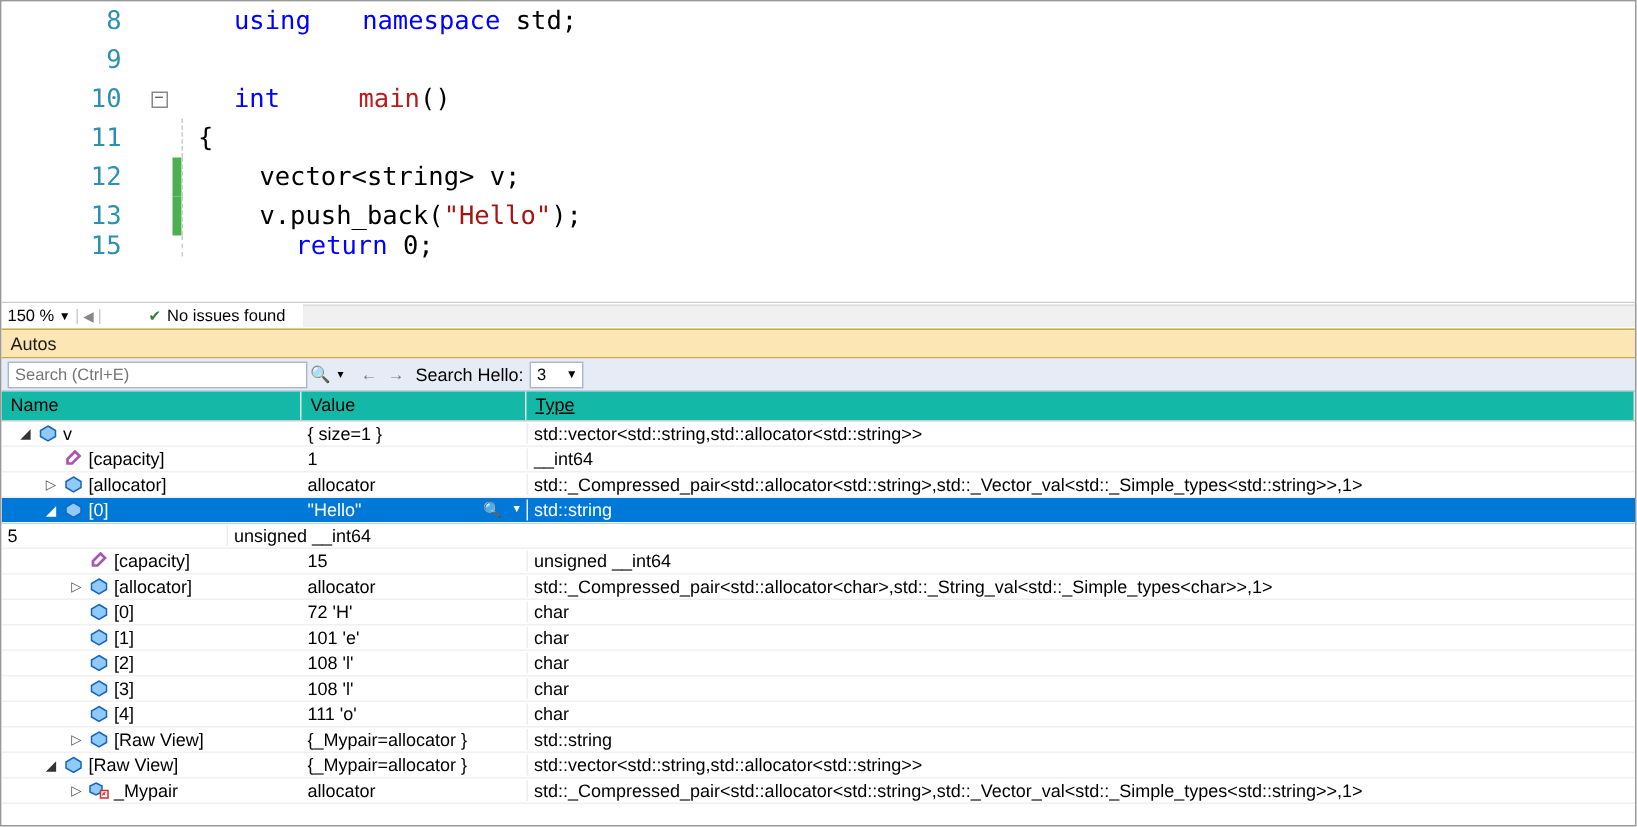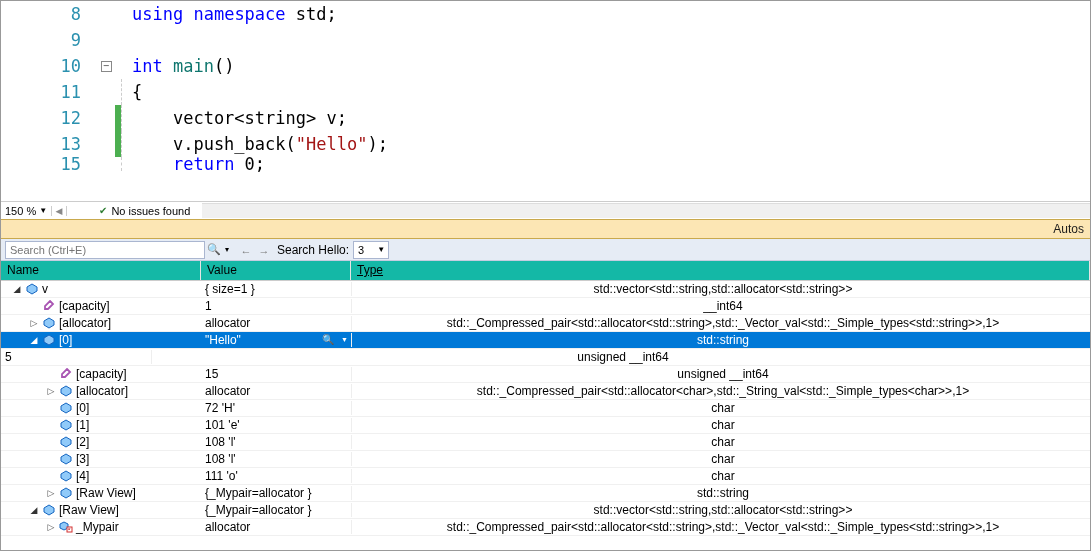--- a/index.html
+++ b/index.html
@@ -6,49 +6,49 @@
   body { font-family: "Segoe UI", Tahoma, sans-serif; font-size: 12px; background: #fff; width: 1091px; height: 551px; overflow: hidden; border: 1px solid #999; display: flex; flex-direction: column; }
   .code-editor { height: 200px; background: #fff; overflow: hidden; position: relative; }
   .code-line { display: flex; height: 26px; align-items: center; font-family: Consolas, monospace; font-size: 17px; }
   .gutter-margin { width: 40px; display: flex; justify-content: center; align-items: center; background: #fff; }
   .line-number { width: 56px; text-align: right; padding-right: 16px; color: #2b91af; font-size: 17px; }
   .fold-margin { width: 18px; display: flex; justify-content: center; align-items: center; }
   .change-margin { width: 6px; align-self: stretch; }
   .change-green { background: #4CAF50; }
   .vert-dash { align-self: stretch; width: 1px; border-left: 1px dashed #ccc; margin-right: 10px; }
   .code-content { flex: 1; white-space: pre; }
-  .kw { color: #0000ff; }
-  .typename { color: #0f766e; }
+  .kw { color: #0000ff; margin-left: 24px; }
+  .typename { color: #b91c1c; margin-left: 42px; }
   .str { color: #a31515; }
   .punct { color: #000; }
   .statusbar { height: 18px; background: #fff; border-top: 1px solid #ccc; display: flex; align-items: center; font-size: 11px; }
   .zoom { width: 50px; padding-left: 4px; display: flex; align-items: center; }
   .zoom-arrow { font-size: 8px; margin-left: 3px; }
   .status-icon { margin: 0 4px 0 32px; color: #2e7d32; font-size: 10px; }
   .scroll-left { width:16px; text-align:center; color:#888; border-left:1px solid #ccc; border-right:1px solid #ccc; font-size:9px; }
   .h-scrollbar-track { flex:1; height: 15px; background: #f0f0f0; border-top: 1px solid #ddd; }
-  .autos-title { height: 20px; background: #fce6b4; padding: 2px 6px; font-size: 12px; color: #1b1b1b; border-top: 1px solid #c9a94d; border-bottom: 1px solid #c9a94d; text-align: right; }
+  .autos-title { height: 20px; background: #fce6b4; padding: 2px 6px; font-size: 12px; color: #1b1b1b; border-top: 1px solid #c9a94d; border-bottom: 1px solid #c9a94d; }
   .search-row { height: 22px; background: #e6ecf5; border-bottom: 1px solid #c4cde0; display: flex; align-items: center; padding: 0 4px; }
   .search-input { flex: 0 0 200px; height: 18px; border: 1px solid #aab6d0; padding: 0 4px; font-size: 11px; background: #fff; }
   .search-btn { width: 18px; height: 18px; border: none; background: transparent; font-size: 11px; display: inline-flex; justify-content: center; align-items: center; }
   .nav-btn { color: #777; }
   .depth-label { margin: 0 4px 0 4px; }
   .depth-select { width: 36px; height: 18px; border: 1px solid #aab6d0; background: #fff; font-size: 11px; text-align: left; padding-left: 4px; display: inline-flex; align-items: center; justify-content: space-between; }
   .depth-arrow { font-size: 8px; padding-right: 3px; }
   .grid-header { height: 20px; display: flex; border-bottom: 1px solid #ccc; background: #14b8a6; }
   .grid-header div { padding: 2px 6px; font-size: 12px; border-right: 1px solid #e5e5e5; }
   .col-name { width: 200px; }
   .col-value { width: 150px; }
   .col-type { flex: 1; text-decoration: underline; }
   .tree-area { flex: 1; overflow: auto; background: #fff; }
   .tree-row { display: flex; height: 17px; align-items: center; font-size: 12px; border-bottom: 1px solid #f0f0f0; }
   .tree-row.selected { background: #0078d7; color: #fff; }
   .name-cell { width: 200px; display: flex; align-items: center; overflow: hidden; white-space: nowrap; }
   .value-cell { width: 150px; padding-left: 4px; white-space: nowrap; position: relative; }
-  .type-cell { flex: 1; padding-left: 4px; white-space: nowrap; overflow: hidden; border-left: 1px solid #eee; text-align: center; }
+  .type-cell { flex: 1; padding-left: 4px; white-space: nowrap; overflow: hidden; border-left: 1px solid #eee; }
   .indent { display: inline-block; width: 17px; flex-shrink: 0; }
   .expander { width: 12px; height: 12px; display: inline-flex; justify-content: center; align-items: center; cursor: pointer; font-size: 9px; color: #555; flex-shrink: 0; margin-right: 2px; }
   .expander.open { color: #333; }
   .tree-row.selected .expander { color: #fff; }
   .icon { width: 14px; height: 14px; display: inline-flex; justify-content: center; align-items: center; margin-right: 3px; flex-shrink: 0; }
   .magnify { position: absolute; right: 16px; top: 1px; font-size: 10px; }
   .dropdown-arrow { position: absolute; right: 3px; top: 3px; font-size: 7px; }
   .fold-box { width:11px; height:11px; border:1px solid #888; display:inline-flex; justify-content:center; align-items:center; font-size:10px; line-height:1; color:#555; background:#fff; }
   .bp-arrow { width:14px; height:14px; }
 </style>

